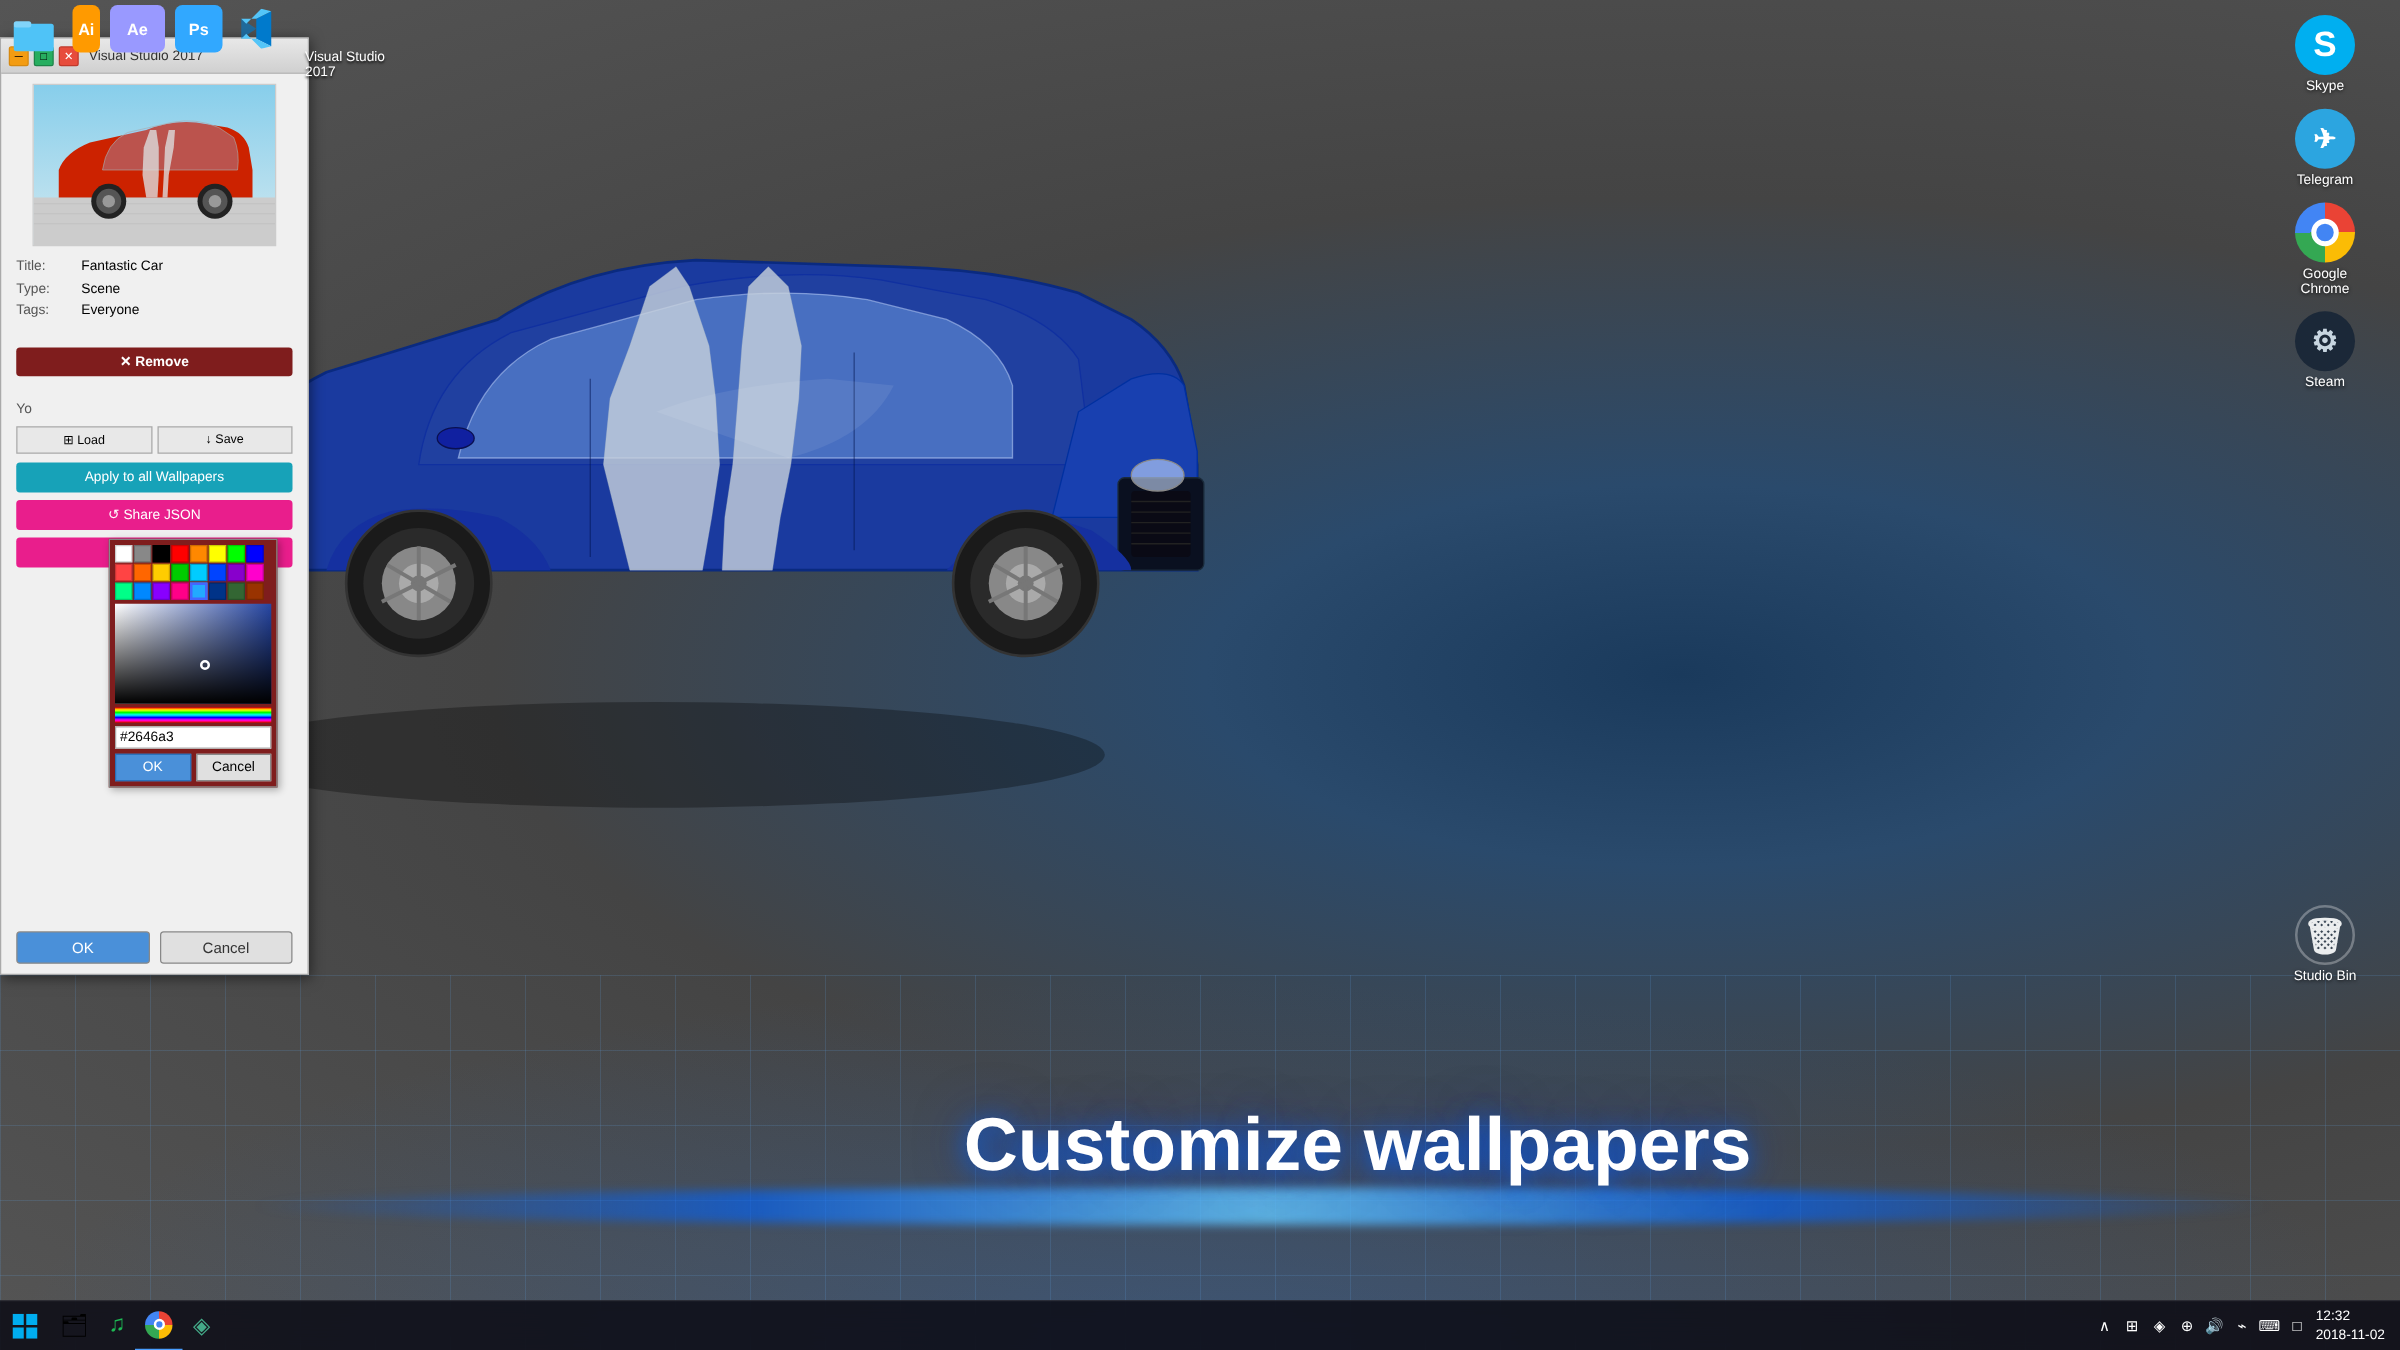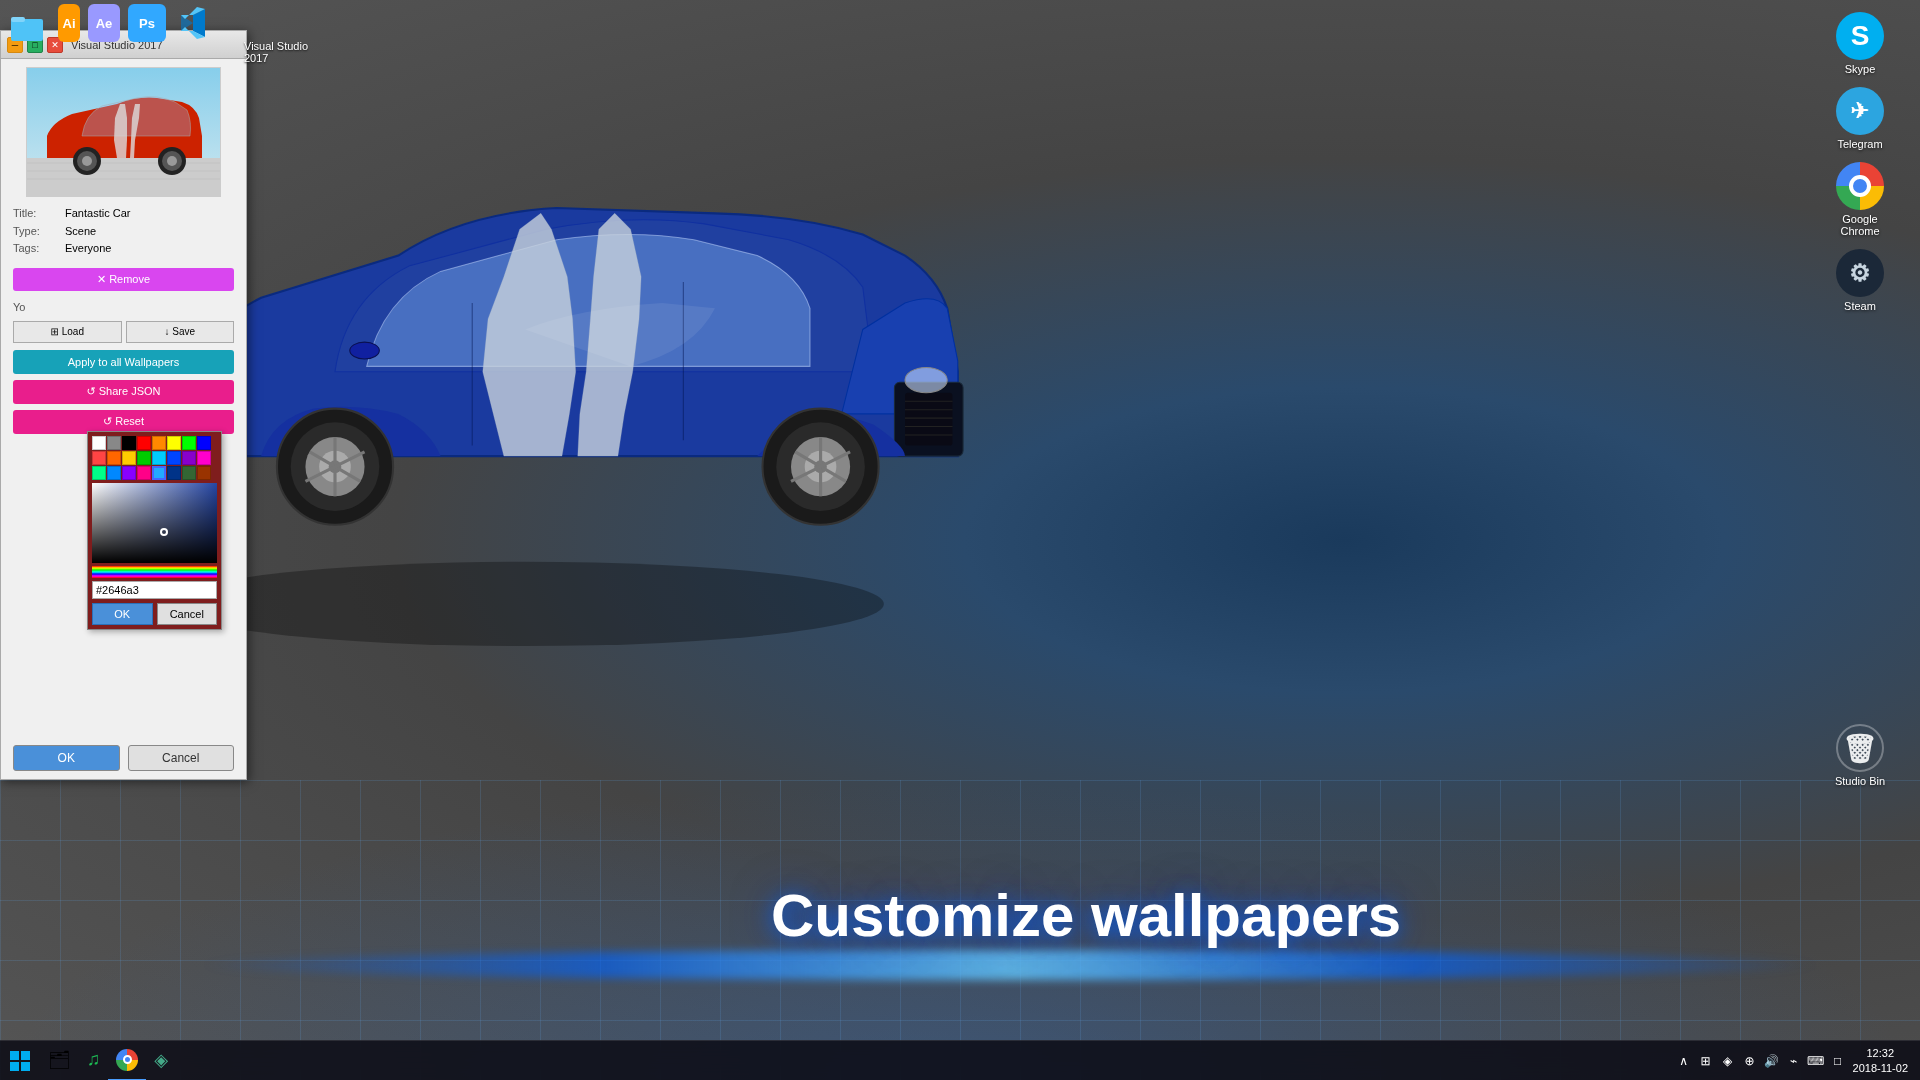--- a/index.html
+++ b/index.html
@@ -167,21 +167,21 @@
       height: 18px;
       display: flex;
       align-items: center;
       justify-content: center;
       font-size: 12px;
       color: white;
       cursor: pointer;
     }
 
     #clock {
-      text-align: center;
+      text-align: left;
       line-height: 1.3;
     }
 
     
     #app-panel {
       position: absolute;
       top: 30px;
       left: 0;
       width: 247px;
       height: 750px;
@@ -245,32 +245,33 @@
     .meta-row {
       display: flex;
       gap: 16px;
       line-height: 1.6;
     }
     .meta-label { color: #555; min-width: 36px; }
     .meta-value { color: #000; }
 
     
     #remove-btn {
-      margin: 6px 12px;
-      background: #d946ef;
+      margin: 16px 12px;
+      background: #7f1d1d;
       color: white;
       border: none;
       padding: 5px 0;
       border-radius: 3px;
       cursor: pointer;
       font-size: 11px;
       display: flex;
       align-items: center;
       justify-content: center;
       gap: 4px;
+      font-weight: bold;
     }
 
     
     #properties-section {
       padding: 0 12px;
     }
     .section-header {
       font-size: 11px;
       color: #333;
       font-weight: bold;
@@ -788,21 +789,21 @@
 
     <div class="tl-icon">
       <svg width="36" height="36" viewBox="0 0 36 36">
         <rect x="2" y="10" width="32" height="22" rx="2" fill="#4fc3f7"></rect>
         <rect x="2" y="8" width="14" height="5" rx="2" fill="#81d4fa"></rect>
       </svg>
     </div>
     <div class="tl-icon" style="background: #FF9A00; border-radius: 6px; width:22px; height:38px;">
       <span style="color:white; font-weight:bold; font-size:13px;">Ai</span>
     </div>
-    <div class="tl-icon" style="background: #9999FF; border-radius: 6px; width:32px; height:38px;justify-content:center;">
+    <div class="tl-icon" style="background: #9999FF; border-radius: 6px; width:44px; height:38px;justify-content:center;">
       <span style="color:white; font-weight:bold; font-size:13px;">Ae</span>
     </div>
     <div class="tl-icon" style="background: #31A8FF; border-radius: 6px; width:38px; height:38px;">
       <span style="color:white; font-weight:bold; font-size:13px;">Ps</span>
     </div>
     <div class="tl-icon" style="width:38px; height:38px;">
       <svg width="32" height="32" viewBox="0 0 32 32">
         <path d="M4,8 L16,16 L4,24 Z" fill="#007ACC" opacity="0.6"></path>
         <path d="M16,8 L28,2 L28,30 L16,24 Z" fill="#007ACC"></path>
         <path d="M4,8 L16,8 L28,2 L20,0 L8,12 Z" fill="#54C5F8"></path>

